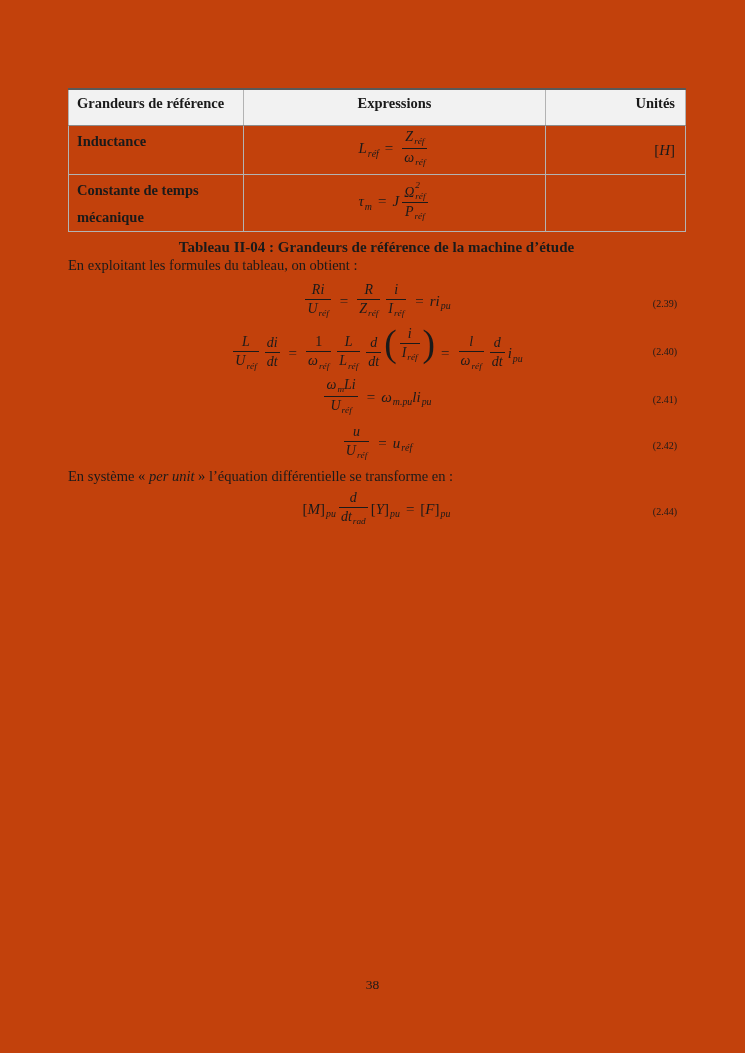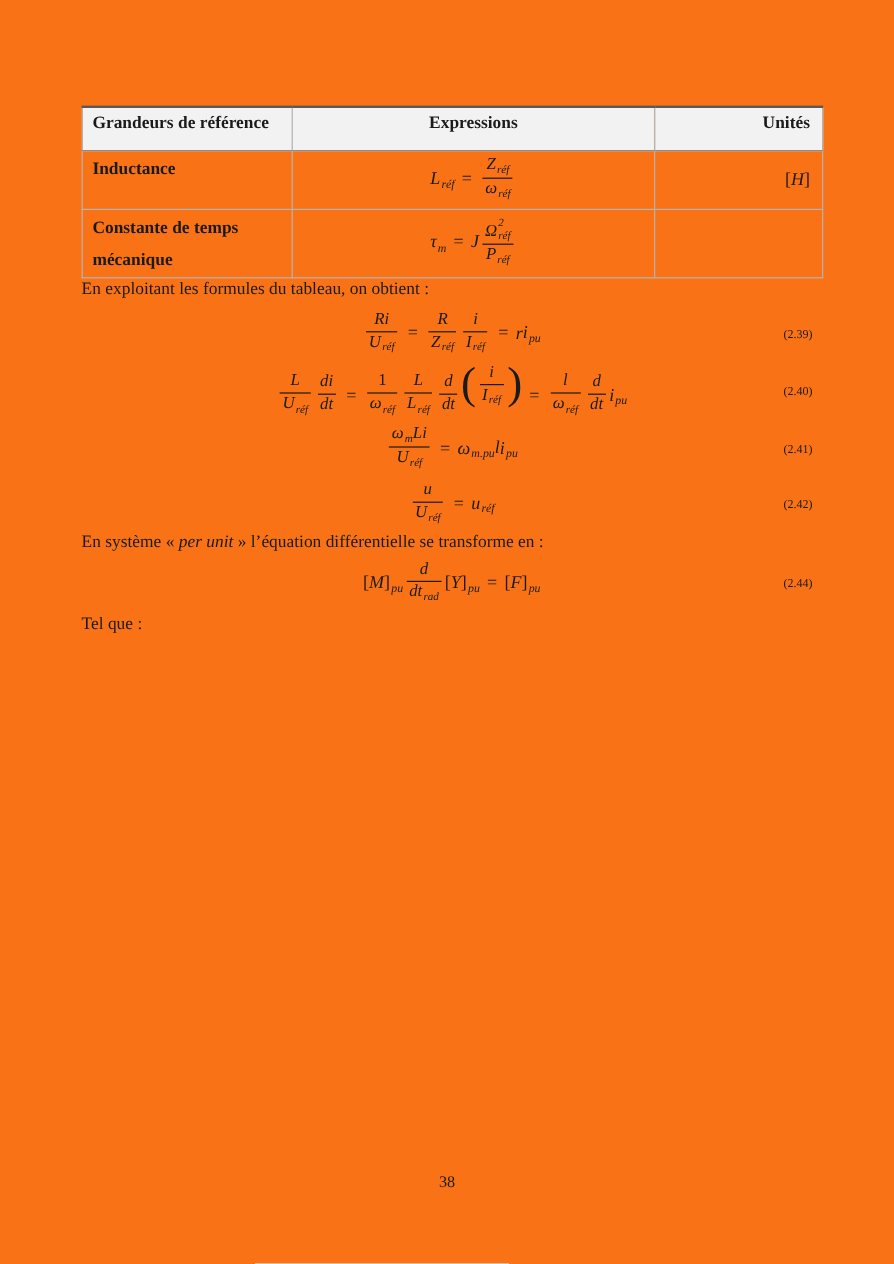--- a/index.html
+++ b/index.html
@@ -1,19 +1,19 @@
 <!DOCTYPE html>
 <html><head>
 <meta charset="utf-8">
 <style>
   html,body{margin:0;padding:0;background:#ffffff;}
   .page{
     position:relative;
     width:745px;height:1053px;
-    background:#f97316;
+    background:#c2410c;
     font-family:"Liberation Serif","DejaVu Serif",serif;
     color:#1a1a1a;
     overflow:hidden;
   }
   .content{position:absolute;left:68px;top:88px;width:617px;}
 
   
   table.ref-table{
     border-collapse:collapse;
     width:617px;
@@ -150,20 +150,21 @@
           <td class="cell-unit"><span class="math"><span class="mr">[</span><span class="mi">H</span><span class="mr">]</span></span></td>
         </tr>
         <tr class="row-b">
           <td class="cell-name">Constante de temps mécanique</td>
           <td class="cell-formula"><span class="math"><span class="mi">τ<span class="msub">m</span></span><span class="mo">=</span><span class="mi">J</span><span class="frac"><span class="fn"><span class="mi">Ω<span class="stack"><span class="up">2</span><span class="dn">réf</span></span></span></span><span class="fd"><span class="mi">P<span class="msub">réf</span></span></span></span></span></td>
           <td class="cell-unit"><span class="math"></span></td>
         </tr>
       </tbody>
     </table>
 
+    <div class="caption">Tableau II-04 : Grandeurs de référence de la machine d’étude</div>
 
     <p class="body-text mt13">En exploitant les formules du tableau, on obtient :</p>
 
     <div class="eq h47 mt4">
       <span class="math"><span class="frac"><span class="fn"><span class="mi">Ri</span></span><span class="fd"><span class="mi">U<span class="msub">réf</span></span></span></span><span class="mo">=</span><span class="frac"><span class="fn"><span class="mi">R</span></span><span class="fd"><span class="mi">Z<span class="msub">réf</span></span></span></span><span class="frac"><span class="fn"><span class="mi">i</span></span><span class="fd"><span class="mi">I<span class="msub">réf</span></span></span></span><span class="mo">=</span><span class="mi">r</span><span class="mi">i<span class="msub">pu</span></span></span>
       <span class="eqnum">(2.39)</span>
     </div>
     <div class="eq h49">
       <span class="math"><span class="frac"><span class="fn"><span class="mi">L</span></span><span class="fd"><span class="mi">U<span class="msub">réf</span></span></span></span><span class="frac"><span class="fn"><span class="mi">di</span></span><span class="fd"><span class="mi">dt</span></span></span><span class="mo">=</span><span class="frac"><span class="fn"><span class="mr">1</span></span><span class="fd"><span class="mi">ω<span class="msub">réf</span></span></span></span><span class="frac"><span class="fn"><span class="mi">L</span></span><span class="fd"><span class="mi">L<span class="msub">réf</span></span></span></span><span class="frac"><span class="fn"><span class="mi">d</span></span><span class="fd"><span class="mi">dt</span></span></span><span class="pgroup">
             <span class="bp">(</span>
@@ -183,18 +184,17 @@
 
 
 
     <p class="body-text mt4"><span>En système « </span><span class="it">per unit</span><span> » l’équation différentielle se transforme en :</span></p>
 
     <div class="eq h49">
       <span class="math"><span class="mr">[</span><span class="mi">M</span><span class="mr">]<span class="msub">pu</span></span><span class="frac"><span class="fn"><span class="mi">d</span></span><span class="fd"><span class="mi">dt<span class="msub">rad</span></span></span></span><span class="mr">[</span><span class="mi">Y</span><span class="mr">]<span class="msub">pu</span></span><span class="mo">=</span><span class="mr">[</span><span class="mi">F</span><span class="mr">]<span class="msub">pu</span></span></span>
       <span class="eqnum">(2.44)</span>
     </div>
 
-    <p class="body-text mt1">Tel que :</p>
 
   </div>
 
   <div class="pageno">38</div>
 </div>
 
 </body></html>

